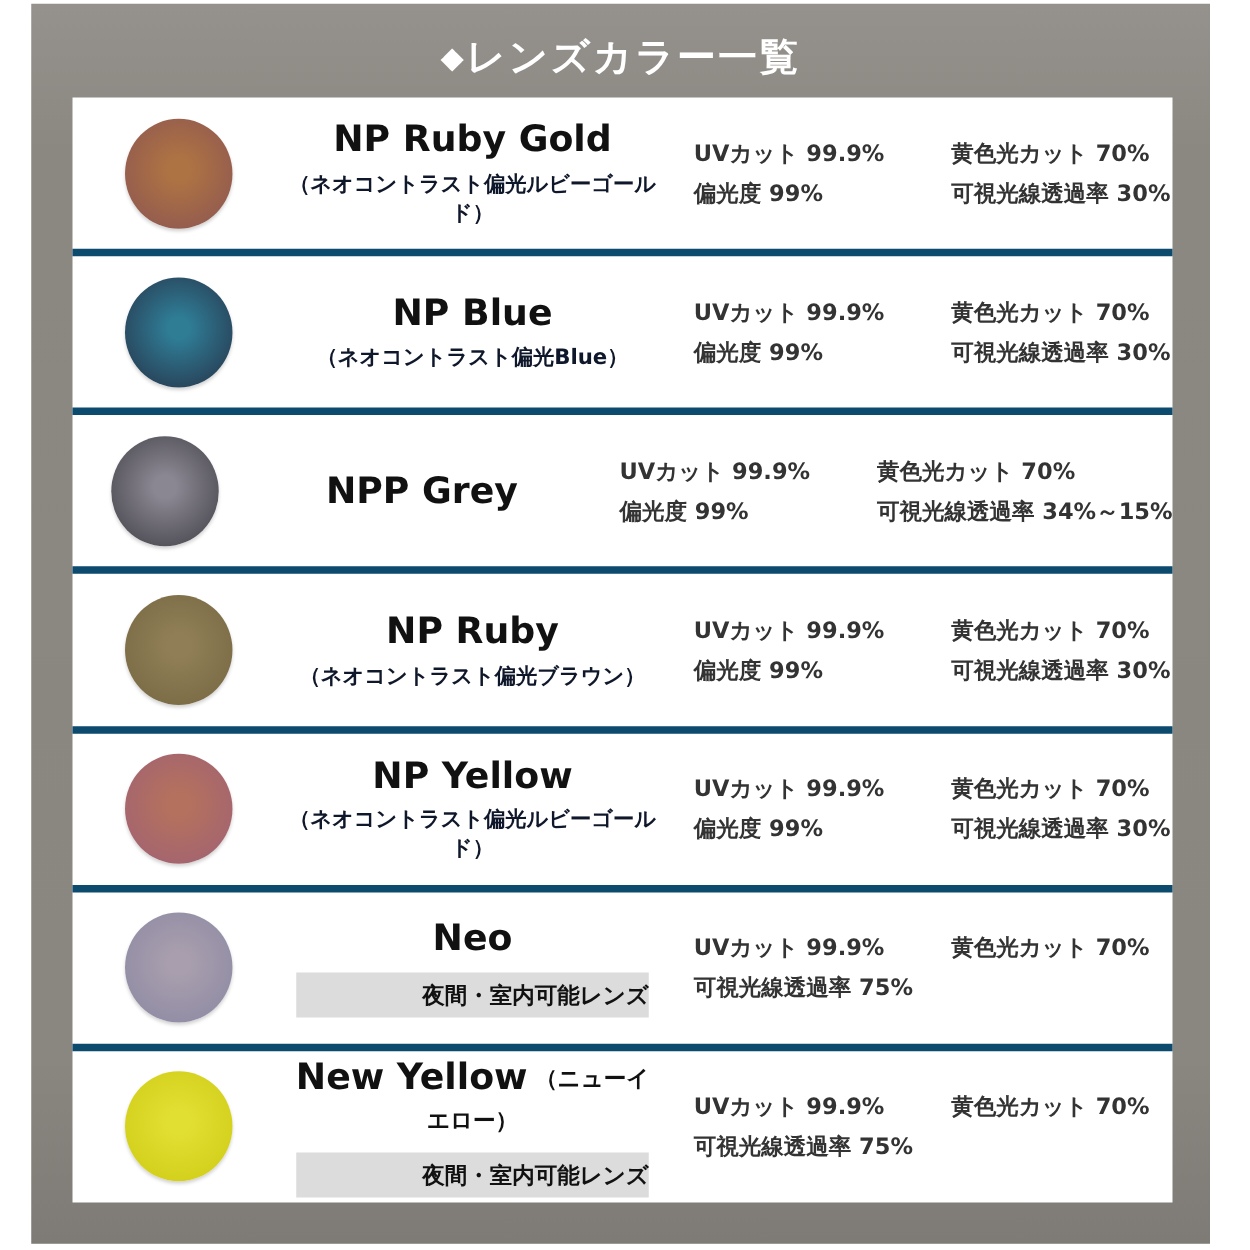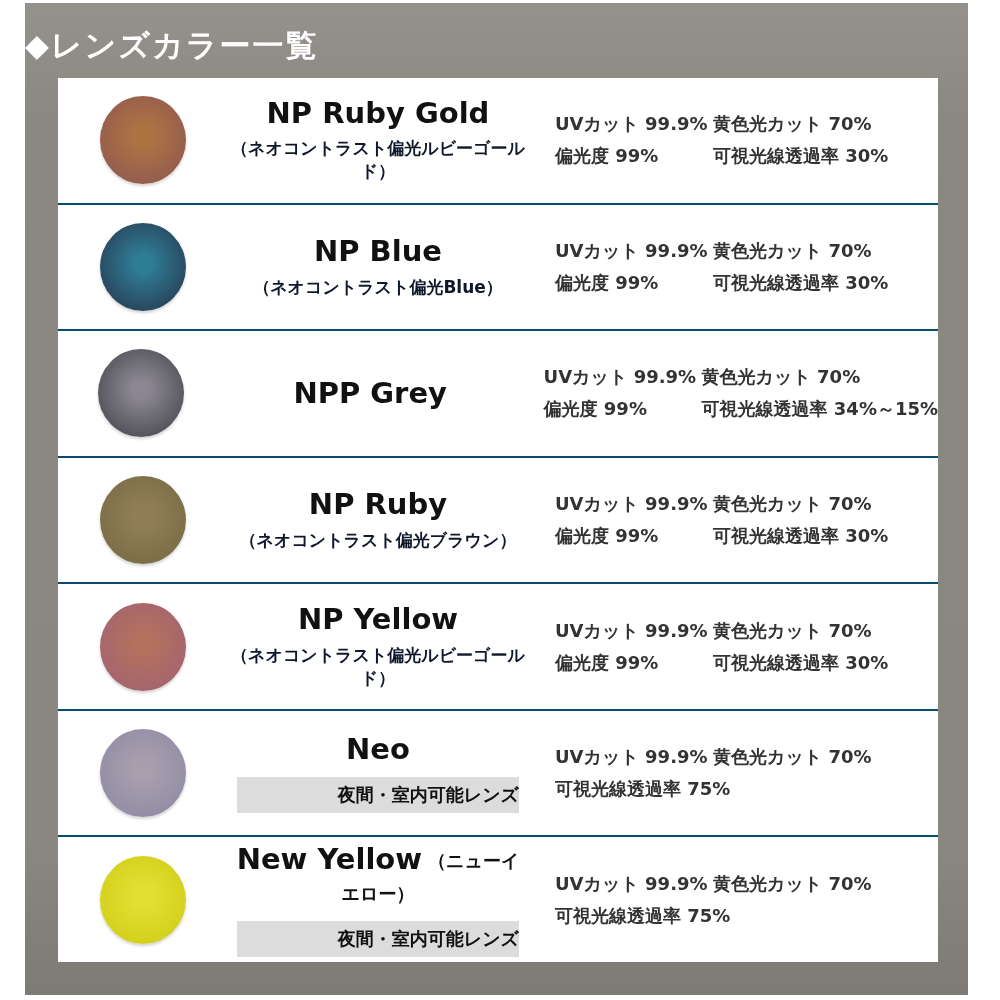--- a/index.html
+++ b/index.html
@@ -8,49 +8,49 @@
     background:#ffffff;
     font-family:"DejaVu Sans","Liberation Sans",sans-serif;
     overflow:hidden;
   }
   .frame {
     position:absolute; left:25px; top:3px; width:943px; height:992px;
     background:linear-gradient(180deg,#95918c 0%,#8b8781 12%,#8a8680 85%,#7e7a75 100%);
   }
   .title {
     position:absolute; top:22px; left:0; right:0;
-    text-align:left; color:#ffffff; font-weight:bold;
-    font-size:31px; letter-spacing:2px;
+    text-align:center; color:#ffffff; font-weight:bold;
+    font-size:31px; letter-spacing:2px;font-family:Liberation Mono, monospace;
   }
   .panel {
     position:absolute; left:33px; top:75px; width:880px; height:884px;
     background:#ffffff;
     display:flex; flex-direction:column;
   }
   .row {
     flex:1; display:flex; align-items:center;
-    border-bottom:2px solid #0c4a6e;
+    border-bottom:6px solid #0c4a6e;
   }
   .row:last-child { border-bottom:none; }
   .swatch-col { width:170px; display:flex; justify-content:center; align-items:center; }
   .swatch {
     width:86px; height:88px; border-radius:50%;
     box-shadow:0 2px 3px rgba(0,0,0,0.18);
   }
   .name-col { width:300px; text-align:center; }
   .lens-name { font-size:29px; font-weight:bold; color:#111; line-height:1.15; }
   .inline-sub { font-size:18px; font-weight:bold; color:#111; margin-left:6px; vertical-align:2px; }
   .lens-subtitle { font-size:17px; font-weight:bold; color:#0f172a; margin-top:7px; }
   .lens-badge {
     display:inline-block; margin-top:11px; background:#dcdcdc;
     font-size:18px; font-weight:bold; color:#111;
     width:282px; padding:6px 0; text-align:right;
   }
   .specs-col { flex:1; padding-left:27px; font-size:18px; font-weight:600; color:#333; }
-  .spec-line { display:flex; margin:8px 0; white-space:nowrap; }
+  .spec-line { display:flex; margin:8px 0; white-space:nowrap;gap:48px; }
   .spec.col1 { width:158px; }
 </style>
 </head>
 <body>
 
 <div class="frame">
   <div class="title">◆レンズカラー一覧</div>
 
   <div class="panel">
 

